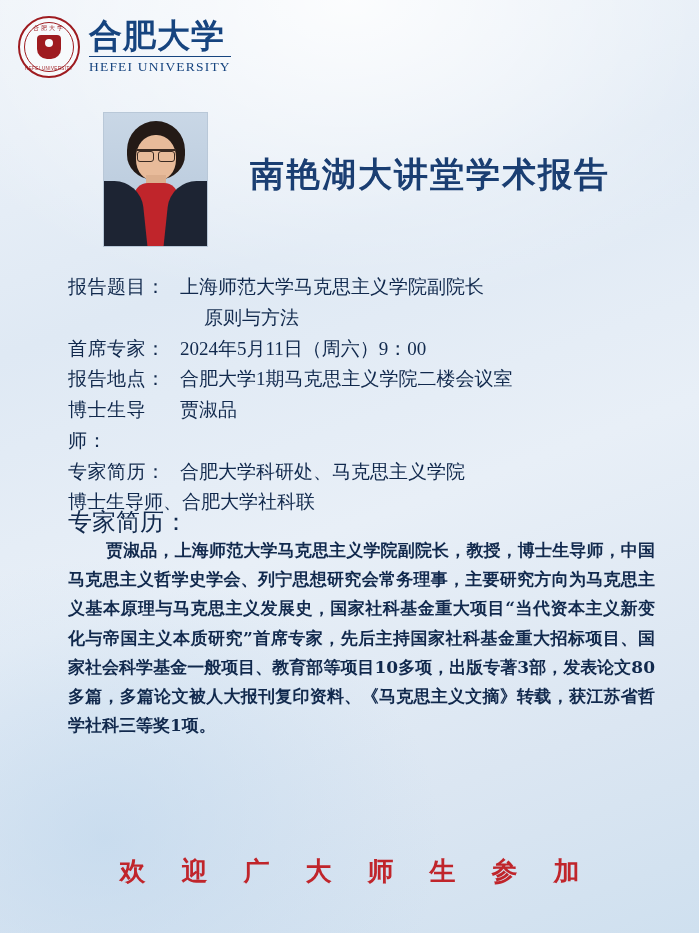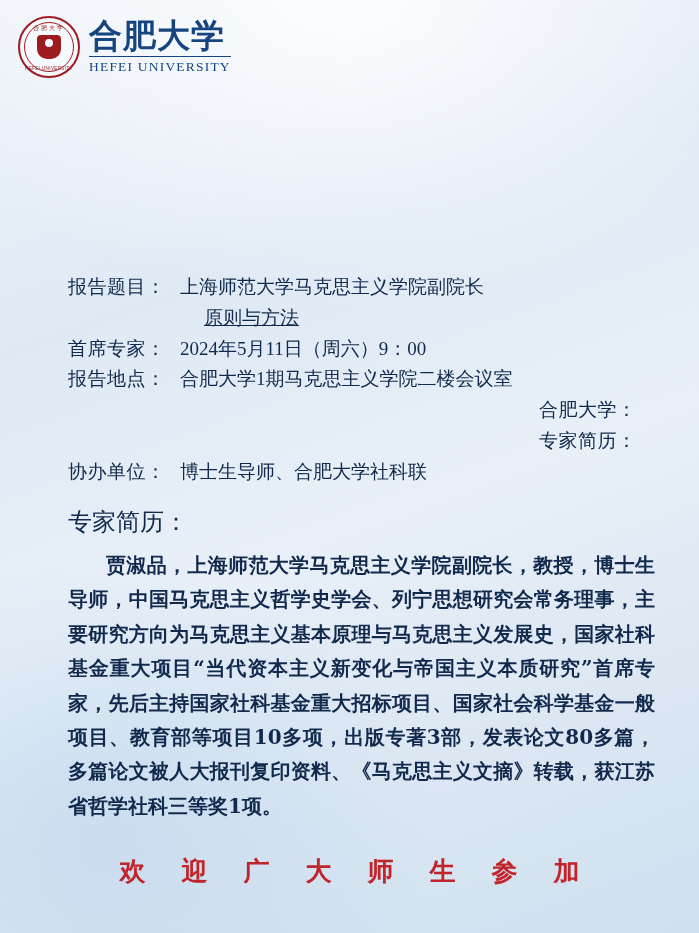--- a/index.html
+++ b/index.html
@@ -218,50 +218,48 @@
     left: 68px;
     right: 48px;
     top: 272px;
     font-size: 19px;
     line-height: 1.62;
     color: #11294d;
   }
   .info-row {
     display: flex;
     align-items: flex-start;
-    justify-content: flex-end;
   }
   .info-label {
     flex: none;
     width: 112px;
     letter-spacing: 0.5px;
   }
   .info-value {
     flex: 1;
   }
   .info-value .cont {
     display: block;
     padding-left: 24px;
-    text-decoration: underline;
   }
 
   
   .bio-label {
     position: absolute;
     left: 68px;
     top: 506px;
     font-size: 24px;
     color: #11294d;
   }
   .bio-text {
     position: absolute;
     left: 68px;
     right: 44px;
-    top: 548px;
-    font-size: 20px;
+    top: 536px;
+    font-size: 17px;
     line-height: 1.72;
     text-align: justify;
     text-indent: 38px;
     color: #11294d;
     font-weight: bold;
     font-family: "DejaVu Serif", serif;
   }
 
   
   .slogan {
@@ -288,45 +286,58 @@
       <div class="seal-top-text">合肥大学</div>
       <div class="seal-mark"></div>
       <div class="seal-bottom-text">HEFEI UNIVERSITY</div>
     </div>
     <div class="logo-names">
       <div class="logo-cn">合肥大学</div>
       <div class="logo-en">HEFEI UNIVERSITY</div>
     </div>
   </div>
 
+  <div class="header-row">
+    <div class="portrait">
+      <div class="p-hair"></div>
+      <div class="p-face"></div>
+      <div class="p-glasses"></div>
+      <div class="p-neck"></div>
+      <div class="p-red"></div>
+      <div class="p-jacket-l"></div>
+      <div class="p-jacket-r"></div>
+    </div>
+    <div class="main-title">南艳湖大讲堂学术报告</div>
+  </div>
 
   <div class="info">
     <div class="info-row">
       <div class="info-label">报告题目：</div>
       <div class="info-value">
         <span>上海师范大学马克思主义学院副院长</span>
         <span class="cont">原则与方法</span>
       </div>
     </div>
     <div class="info-row">
       <div class="info-label">首席专家：</div>
       <div class="info-value">2024年5月11日（周六）9：00</div>
     </div>
     <div class="info-row">
       <div class="info-label">报告地点：</div>
       <div class="info-value">合肥大学1期马克思主义学院二楼会议室</div>
     </div>
     <div class="info-row">
-      <div class="info-label">合肥大学：</div>
+      <div class="info-label">博士生导师：</div>
+      <div class="info-value">贾淑品</div>
     </div>
     <div class="info-row">
       <div class="info-label">专家简历：</div>
-    </div>
-    <div class="info-row">
-      <div class="info-label">协办单位：</div>
+      <div class="info-value">合肥大学科研处、马克思主义学院</div>
+    </div>
+    <div class="info-row">
       <div class="info-value">博士生导师、合肥大学社科联</div>
     </div>
   </div>
 
   <div class="bio-label">专家简历：</div>
   <div class="bio-text">贾淑品，上海师范大学马克思主义学院副院长，教授，博士生导师，中国马克思主义哲学史学会、列宁思想研究会常务理事，主要研究方向为马克思主义基本原理与马克思主义发展史，国家社科基金重大项目“当代资本主义新变化与帝国主义本质研究”首席专家，先后主持国家社科基金重大招标项目、国家社会科学基金一般项目、教育部等项目10多项，出版专著3部，发表论文80多篇，多篇论文被人大报刊复印资料、《马克思主义文摘》转载，获江苏省哲学社科三等奖1项。</div>
 
   <div class="slogan">
     <span>欢</span>
     <span>迎</span>

